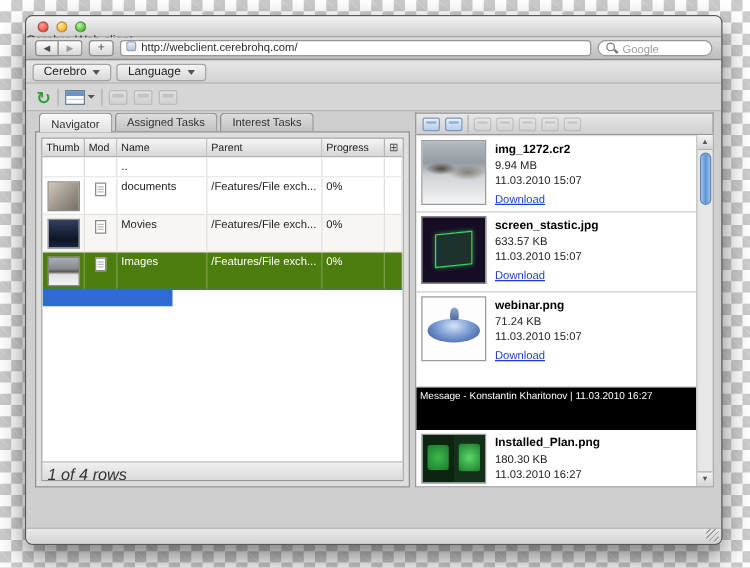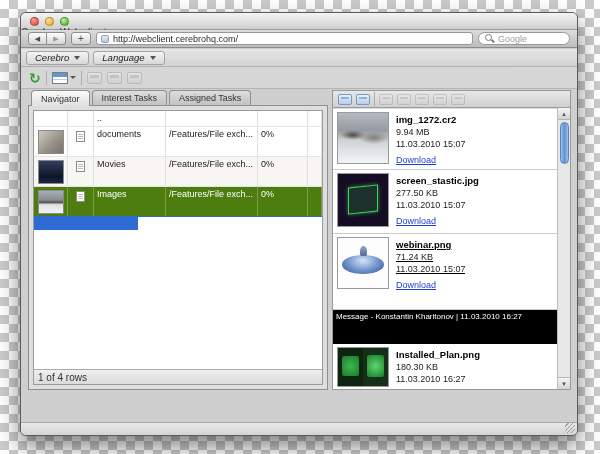--- a/index.html
+++ b/index.html
@@ -50,21 +50,21 @@
   }
   .navbtn.back { border-radius:3px 0 0 3px; }
   .navbtn.fwd  { border-radius:0 3px 3px 0; border-left:none; color:#9a9a9a; }
   .addbtn {
     width:20px; height:13px; font-size:10px; color:#4c4c4c; line-height:11px;
     background:linear-gradient(#fdfdfd,#d6d6d6); border:1px solid #8d8d8d; border-radius:3px;
     display:flex; align-items:center; justify-content:center;
   }
   .urlfield {
     flex:1; height:13px; background:#fff; border:1px solid #979797; border-radius:3px;
-    display:flex; align-items:center; padding:0 4px; gap:4px;
+    display:flex; align-items:flex-start; padding:0 4px; gap:4px;
   }
   .favicon { width:8px; height:8px; background:linear-gradient(#e6ecf5,#b9c6da); border:1px solid #93a3ba; border-radius:2px; flex:none; }
   .urlfield input {
     border:none; outline:none; background:transparent; width:100%;
     font-family:inherit; font-size:9px; color:#2c2c2c; padding:0;
   }
   .searchfield {
     width:92px; height:13px; background:#fff; border:1px solid #979797; border-radius:8px;
     display:flex; align-items:center; padding:0 6px; gap:4px; flex:none;
   }
@@ -80,21 +80,21 @@
   
   .app { position:absolute; top:36px; left:0; right:0; bottom:0; background:#cfcfcf; }
   .menubar {
     position:absolute; top:0; left:0; right:0; height:18px;
     background:linear-gradient(#e6e6e6,#d2d2d2); border-bottom:1px solid #b2b2b2;
     display:flex; align-items:center; gap:4px; padding:0 5px;
   }
   .menu-btn {
     display:flex; align-items:center; gap:5px;
     background:linear-gradient(#f4f4f4,#d8d8d8); border:1px solid #a3a3a3; border-radius:3px;
-    font-size:9.5px; color:#222; padding:1px 8px; height:14px;font-style:italic;
+    font-size:9.5px; color:#222; padding:1px 8px; height:14px;
   }
   .caret { width:0; height:0; border-left:3px solid transparent; border-right:3px solid transparent; border-top:4px solid #555; }
 
   .app-toolbar {
     position:absolute; top:18px; left:0; right:0; height:22px;
     background:#d6d6d6; border-bottom:1px solid #b5b5b5;
     display:flex; align-items:center; gap:5px; padding:0 8px;
   }
   .tb-sep { width:1px; height:14px; background:#aeaeae; }
   .sync-glyph { font-size:14px; line-height:14px; color:#2f9e2f; font-weight:bold; }
@@ -143,39 +143,39 @@
   .mini-thumb { width:26px; height:24px; border:1px solid #8a8a8a; margin:1px auto; flex:none; }
   .mini-doc   { background:linear-gradient(135deg,#cfc9bd 0%,#9a948a 55%,#767066 100%); }
   .mini-movie { background:linear-gradient(180deg,#31405f 0%,#0d1526 70%,#1a2742 100%); }
   .mini-snow  { background:linear-gradient(180deg,#a9afb5 0%,#878d93 40%,#5f584c 52%,#dfe1e3 62%,#f2f3f4 100%); }
   .doc-icon { width:9px; height:11px; background:#fff; border:1px solid #8b8b8b; margin:2px auto 0; position:relative; }
   .doc-icon::after { content:""; position:absolute; left:1px; top:2px; width:5px; height:1px; background:#bbb; box-shadow:0 2px 0 #bbb, 0 4px 0 #bbb; }
   .c-center { justify-content:center; }
   .drag-artifact { position:absolute; left:0; top:106px; width:104px; height:13px; background:#2e6bd4; }
   .status-row {
     flex:none; height:15px; background:linear-gradient(#f0f0f0,#dadada); border-top:1px solid #ababab;
-    font-size:10px; color:#333; padding:2px 4px;
+    font-size:13px; color:#333; padding:2px 4px;font-style:italic;
   }
 
   
   .right-pane { flex:1; display:flex; flex-direction:column; }
   .rp-toolbar {
     flex:none; height:17px; border:1px solid #9a9a9a; border-bottom:none;
     background:linear-gradient(#e8e8e8,#d0d0d0);
     display:flex; align-items:center; gap:4px; padding:0 5px;
   }
   .rp-icon { width:14px; height:11px; border-radius:2px; border:1px solid #7e98bd; background:linear-gradient(#e9f1fb,#b6cdea); position:relative; }
   .rp-icon::after { content:""; position:absolute; left:2px; right:2px; top:2px; height:2px; background:#8fb0d9; }
   .rp-icon.disabled { border-color:#a8a8a8; background:linear-gradient(#eaeaea,#d0d0d0); opacity:.55; }
   .rp-icon.disabled::after { background:#b5b5b5; }
   .rp-body { flex:1; border:1px solid #9a9a9a; background:#fff; display:flex; overflow:hidden;justify-content:center; }
   .file-list { flex:1; overflow:hidden; }
   .file-item { display:flex; gap:7px; padding:3px 4px; border-bottom:1px solid #cccccc; }
   .file-item.first { border-top:1px solid #dddddd; }
-  .file-thumb { flex:none; width:52px; border:1px solid #9a9a9a; } .h-62 { height:62px; } .h-76 { height:76px;text-decoration:underline; } .h-64 { height:64px; }
+  .file-thumb { flex:none; width:52px; border:1px solid #9a9a9a; } .h-62 { height:62px; } .h-76 { height:76px; } .h-64 { height:64px; }
   .file-thumb.t1 { height:52px; } .file-thumb.t2 { height:54px; } .file-thumb.t3 { height:52px; } .file-thumb.t4 { height:40px; }
   .file-info { padding-top:2px; overflow:hidden; }
   .file-name { font-size:9.5px; font-weight:bold; color:#000; white-space:nowrap; }
   .file-size, .file-date { font-size:9px; color:#222; margin-top:2px; }
   .file-download { font-size:9px; color:#1f3fd0; text-decoration:underline; margin-top:2px; display:inline-block; cursor:pointer; }
   .thumb-snow-lg {
     background:
       radial-gradient(ellipse 18px 7px at 30% 44%, rgba(70,62,50,.9), transparent 70%),
       radial-gradient(ellipse 22px 9px at 72% 50%, rgba(95,88,72,.65), transparent 70%),
       linear-gradient(180deg,#b4bac0 0%,#949ba2 35%,#cfd3d6 55%,#f3f4f5 100%);
@@ -271,25 +271,33 @@
       <div class="gray-icon"></div>
       <div class="gray-icon"></div>
       <div class="gray-icon"></div>
     </div>
 
     <div class="workspace">
 
       <div class="left-pane">
         <div class="tabs-row">
           <div class="tab active">Navigator</div>
+          <div class="tab">Assigned Tasks</div>
           <div class="tab">Interest Tasks</div>
-          <div class="tab">Assigned Tasks</div>
         </div>
         <div class="pane-body">
           <div class="table-widget">
+            <div class="thead">
+              <div class="hcell w-thumb">Thumb</div>
+              <div class="hcell w-mod">Mod</div>
+              <div class="hcell w-name">Name</div>
+              <div class="hcell w-parent">Parent</div>
+              <div class="hcell w-progress">Progress</div>
+              <div class="hcell w-extra"><span class="grid-glyph">⊞</span></div>
+            </div>
             <div class="tbody">
               <div class="trow r-up">
                 <div class="cell w-thumb"></div>
                 <div class="cell w-mod"></div>
                 <div class="cell w-name">..</div>
                 <div class="cell w-parent"></div>
                 <div class="cell w-progress"></div>
                 <div class="cell w-extra"></div>
               </div>
               <div class="trow r-item">
@@ -356,21 +364,21 @@
                 <div class="file-size">9.94 MB</div>
                 <div class="file-date">11.03.2010 15:07</div>
                 <a class="file-download">Download</a>
               </div>
             </div>
 
             <div class="file-item h-64">
               <div class="file-thumb t2 thumb-screen"></div>
               <div class="file-info">
                 <div class="file-name">screen_stastic.jpg</div>
-                <div class="file-size">277.50 KB</div>
+                <div class="file-size">633.57 KB</div>
                 <div class="file-date">11.03.2010 15:07</div>
                 <a class="file-download">Download</a>
               </div>
             </div>
 
             <div class="file-item h-76">
               <div class="file-thumb t3 thumb-globe"></div>
               <div class="file-info">
                 <div class="file-name">webinar.png</div>
                 <div class="file-size">71.24 KB</div>

